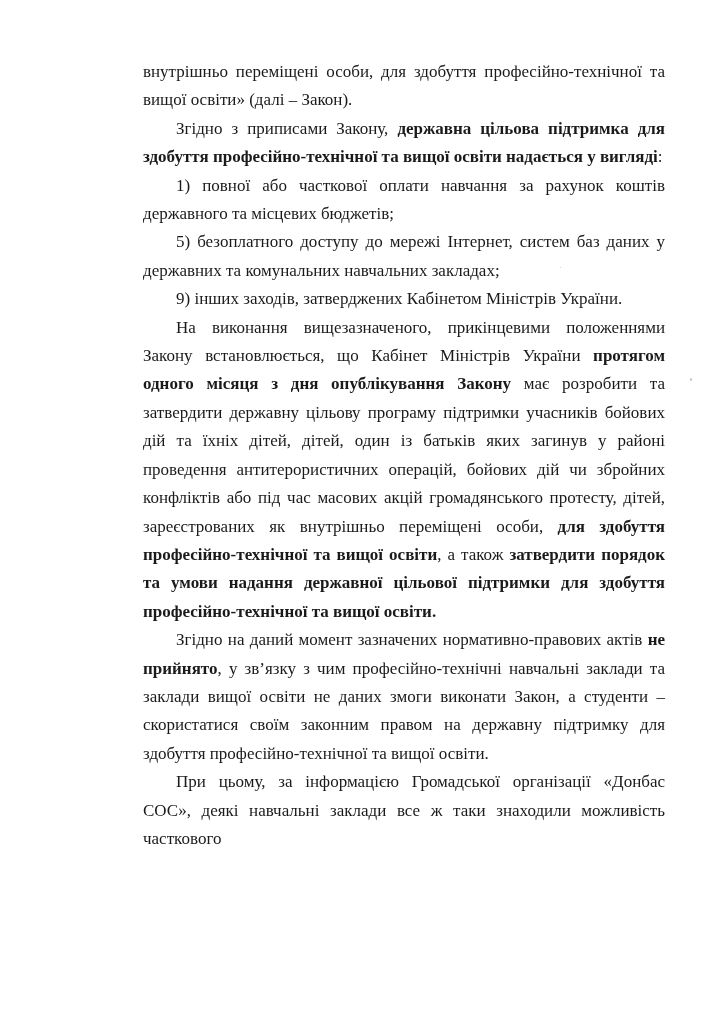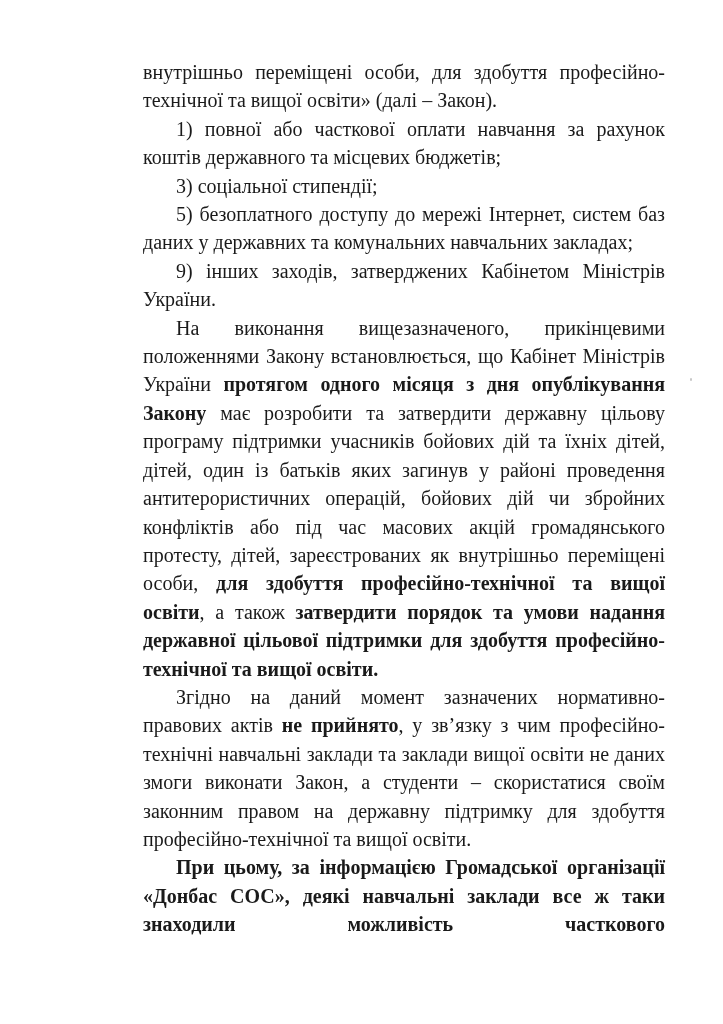--- a/index.html
+++ b/index.html
@@ -3,43 +3,45 @@
 <meta charset="utf-8">
 <style>
   html, body { margin: 0; padding: 0; background: #ffffff; }
   body { width: 723px; height: 1024px; position: relative; overflow: hidden; }
   .page {
     position: absolute;
     left: 143px;
     top: 58px;
     width: 522px;
     font-family: "Liberation Serif", "DejaVu Serif", serif;
-    font-size: 20px;
+    font-size: 17px;
     line-height: 28.4px;
     color: #1a1a1a;
   }
   .p { margin: 0; text-align: justify; text-align-last: left; }
   .indent { text-indent: 33px; }
-  .just-last { text-align-last: justify; font-weight: bold; }
+  .just-last { text-align-last: justify; }
   b { font-weight: bold; }
   .speck { position: absolute; width: 2px; height: 3px; background: #c8c8c8; border-radius: 1px; }
 </style>
 </head>
 <body>
 
 <div class="page">
 
   <p class="p">
     <span>внутрішньо переміщені особи, для здобуття професійно-технічної та вищої освіти» (далі – Закон).</span>
   </p>
 
+  <p class="p indent">
+    <span>Згідно з приписами Закону, </span><b>державна цільова підтримка для здобуття професійно-технічної та вищої освіти надається у вигляді</b><span>:</span>
+  </p>
 
   <div>
     <p class="p indent">1) повної або часткової оплати навчання за рахунок коштів державного та місцевих бюджетів;</p>
-    <p class="p indent">3) соціальної стипендії;</p>
     <p class="p indent">5) безоплатного доступу до мережі Інтернет, систем баз даних у державних та комунальних навчальних закладах;</p>
     <p class="p indent">9) інших заходів, затверджених Кабінетом Міністрів України.</p>
   </div>
 
   <p class="p indent">
     <span>На виконання вищезазначеного, прикінцевими положеннями Закону встановлюється, що Кабінет Міністрів України </span><b>протягом одного місяця з дня опублікування Закону</b><span> має розробити та затвердити державну цільову програму підтримки учасників бойових дій та їхніх дітей, дітей, один із батьків яких загинув у районі проведення антитерористичних операцій, бойових дій чи збройних конфліктів або під час масових акцій громадянського протесту, дітей, зареєстрованих як внутрішньо переміщені особи, </span><b>для здобуття професійно-технічної та вищої освіти</b><span>, а також </span><b>затвердити порядок та умови надання державної цільової підтримки для здобуття професійно-технічної та вищої освіти.</b>
   </p>
 
   <p class="p indent">
     <span>Згідно на даний момент зазначених нормативно-правових актів </span><b>не прийнято</b><span>, у зв’язку з чим професійно-технічні навчальні заклади та заклади вищої освіти не даних змоги виконати Закон, а студенти – скористатися своїм законним правом на державну підтримку для здобуття професійно-технічної та вищої освіти.</span>

